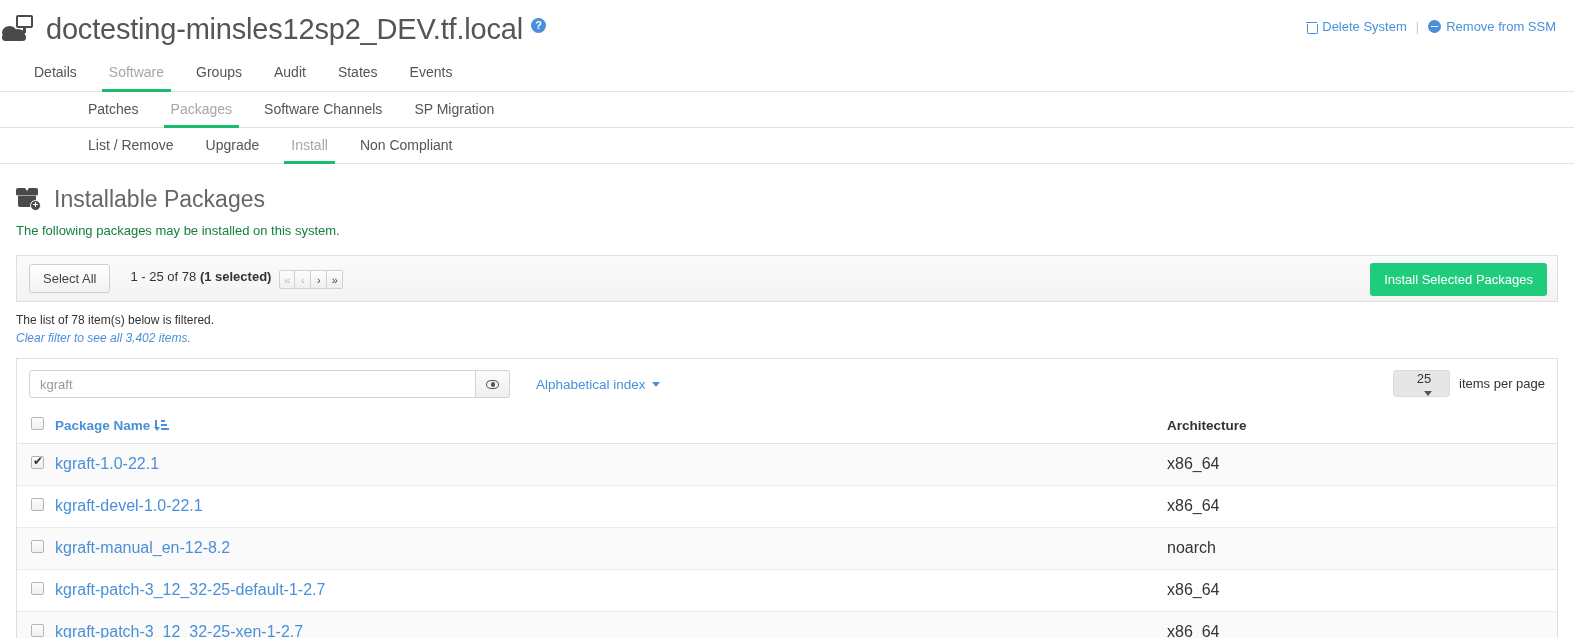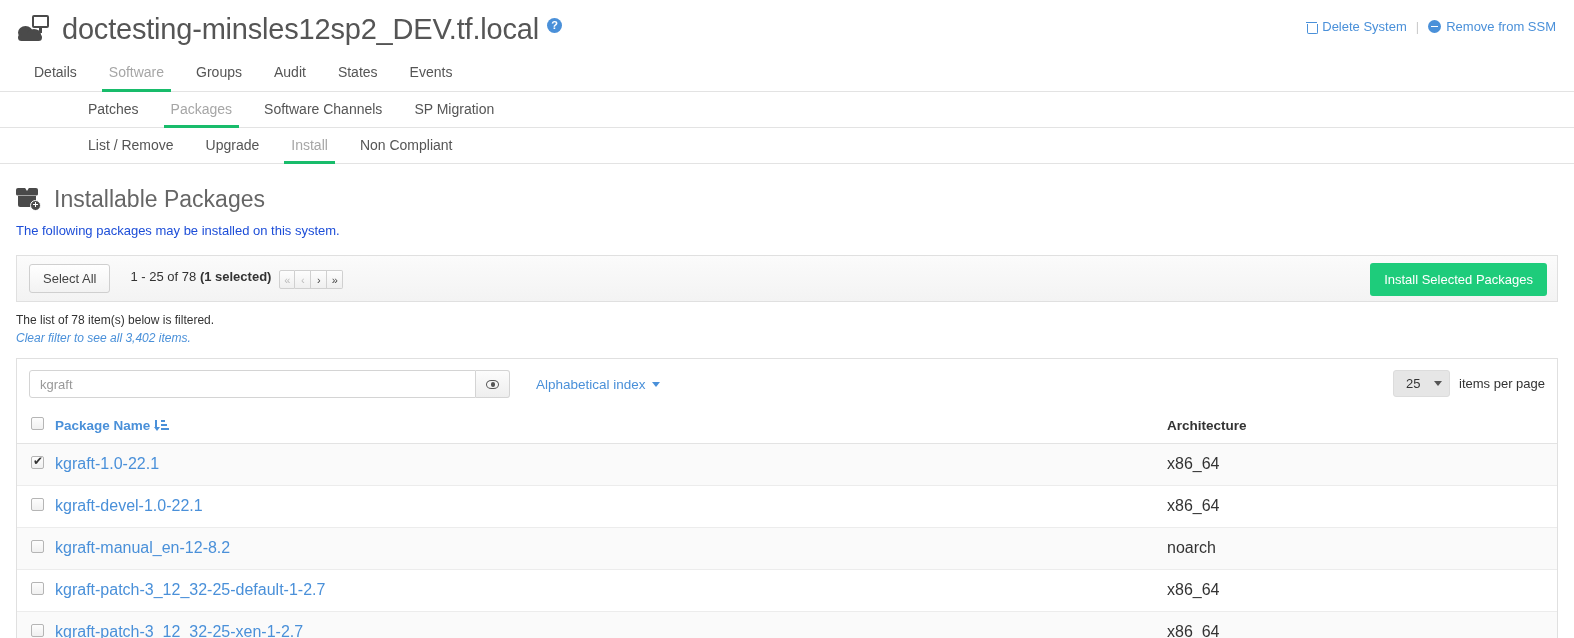--- a/index.html
+++ b/index.html
@@ -9,21 +9,21 @@
     background: #ffffff;
     font-family: "Liberation Sans", sans-serif;
     color: #333333;
     overflow: hidden;
   }
   a { text-decoration: none; }
 
   
   .page-header {
     position: relative;
-    padding: 12px 16px 0 16px;
+    padding: 12px 16px 0 0;
     height: 54px;
   }
   .title-row { display: flex; align-items: center; }
   .sys-icon { width: 38px; height: 30px; margin-right: 8px; flex: none; position: relative; }
   .sys-icon .monitor {
     position: absolute; left: 16px; top: 1px;
     width: 17px; height: 13px;
     border: 2.5px solid #4a4a4a; border-radius: 2px;
   }
   .sys-icon .stand {
@@ -112,21 +112,21 @@
     border-radius: 50%; background: #4a4a4a; border: 1.5px solid #ffffff;
   }
   .pkg-icon .plus-badge:before, .pkg-icon .plus-badge:after {
     content: ""; position: absolute; background: #ffffff;
   }
   .pkg-icon .plus-badge:before { left: 2px; top: 3.5px; width: 5px; height: 1.3px; }
   .pkg-icon .plus-badge:after { left: 3.8px; top: 1.6px; width: 1.3px; height: 5px; }
   h2.page-title {
     margin: 0; font-size: 23px; font-weight: normal; color: #666666;
   }
-  .page-subtitle { margin: 10px 0 4px 0; font-size: 13px; color: #1d4ed8; }
+  .page-subtitle { margin: 10px 0 4px 0; font-size: 13px; color: #15803d; }
 
   
   .toolbar {
     margin-top: 17px;
     border: 1px solid #e0e0e0;
     background: linear-gradient(to bottom, #fbfbfb, #f3f3f3);
     height: 47px; display: flex; align-items: center;
     padding: 0 10px 0 12px; position: relative;
   }
   .btn-selectall {
@@ -196,21 +196,21 @@
     border-top: 5px solid #4a90d9;
   }
   .perpage {
     position: absolute; right: 12px; top: 11px;
     display: flex; align-items: center; font-size: 13px; color: #333333;
   }
   .perpage-select {
     background: #e6e6e6; border: 1px solid #dcdcdc; border-radius: 3px;
     height: 27px; min-width: 57px; display: flex; align-items: center;
     justify-content: space-between; padding: 0 7px 0 12px; margin-right: 9px;
-    font-size: 13px; color: #333333; cursor: pointer;
+    font-size: 13px; color: #333333; cursor: pointer; flex-direction: column;
   }
   .caret-dark {
     display: inline-block; margin-left: 8px;
     border-left: 4px solid transparent; border-right: 4px solid transparent;
     border-top: 5px solid #555555;
   }
 
   table.pkg-table { width: 100%; border-collapse: collapse; }
   table.pkg-table th {
     text-align: left; font-size: 13.5px; padding: 9px 0 10px 0;

